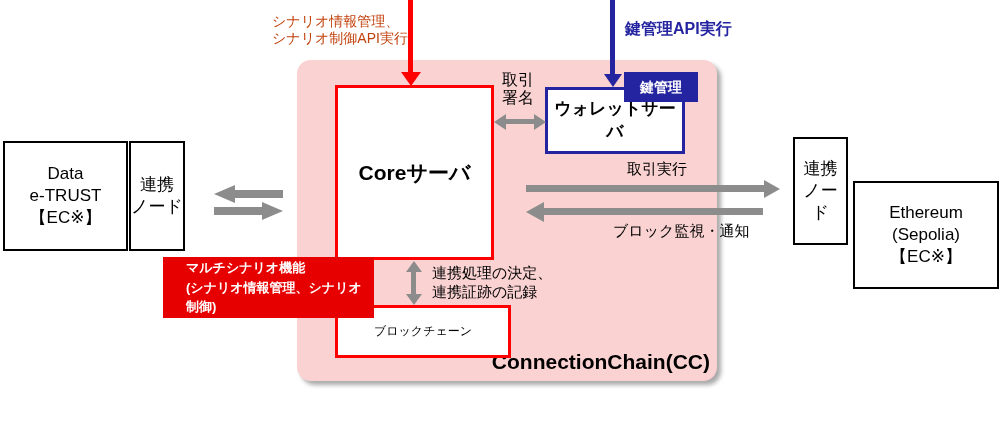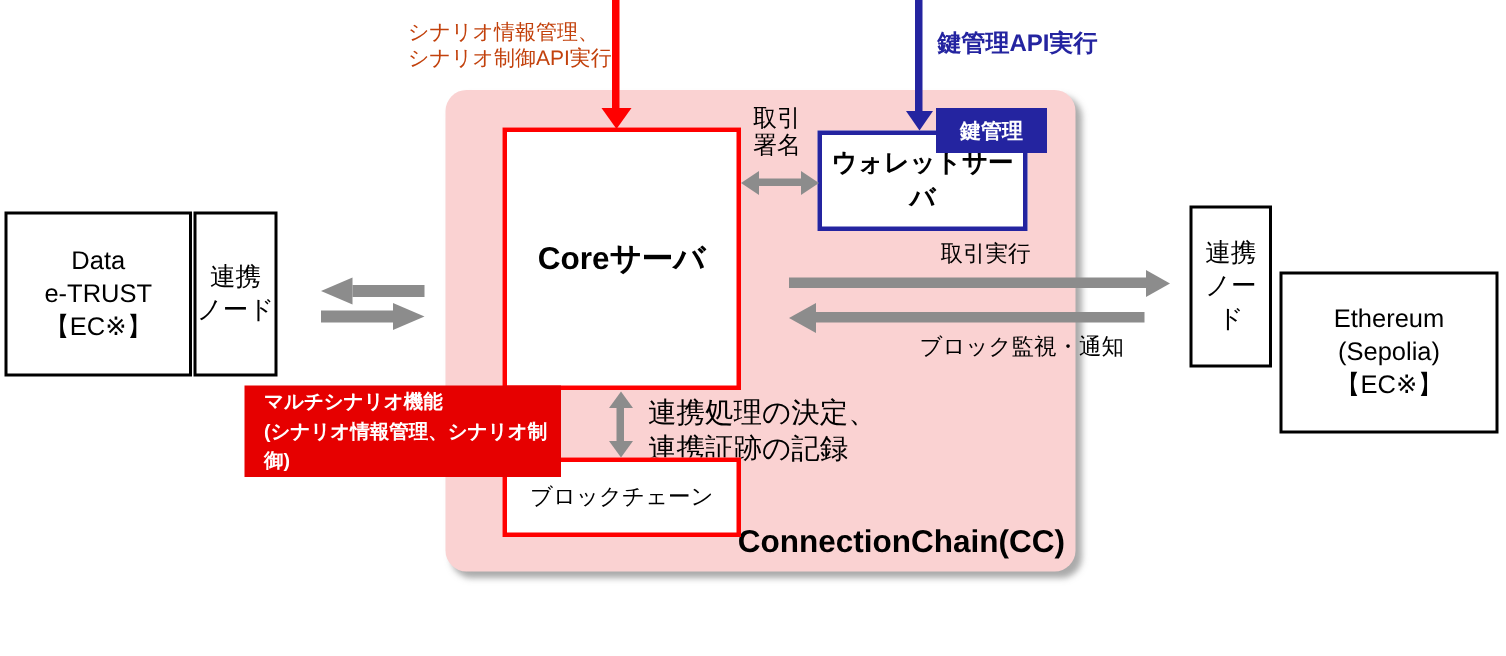--- a/index.html
+++ b/index.html
@@ -16,37 +16,37 @@
     border-radius:14px;box-shadow:4px 4px 4px rgba(100,100,100,.55);}
   #cc-label{left:440px;top:350px;width:270px;text-align:right;
     font-size:21px;font-weight:bold;letter-spacing:0px;}
   
   #core-box{left:335px;top:85px;width:159px;height:175px;border:3px solid #ff0000;
     font-size:21px;font-weight:bold;}
   #wallet-box{left:545px;top:87px;width:140px;height:67px;border:3px solid #2424a0;
     font-size:17px;font-weight:bold;}
   #key-badge{left:624px;top:72px;width:74px;height:30px;background:#2424a0;border:none;
     color:#fff;font-size:14px;font-weight:bold;z-index:6;}
-  #blockchain-box{left:335px;top:305px;width:159px;height:53px;border:3px solid #ff0000;
-    font-size:15px;z-index:3;gap:36px;}
+  #blockchain-box{left:335px;top:305px;width:176px;height:53px;border:3px solid #ff0000;
+    font-size:12px;z-index:3;gap:36px;}
   #multi-scenario-box{left:163px;top:257px;width:211px;height:61px;background:#e60000;border:none;
     color:#fff;font-size:13px;font-weight:bold;align-items:flex-start;text-align:left;
-    padding-left:13px;justify-content:center;line-height:1.5;z-index:5;}
+    padding-left:23px;justify-content:center;line-height:1.5;z-index:5;}
   
   #box-data-etrust{left:3px;top:141px;width:125px;height:110px;}
   #box-node-left{left:129px;top:141px;width:56px;height:110px;}
   #box-node-right{left:793px;top:137px;width:55px;height:108px;}
   #box-ethereum{left:853px;top:137px;width:146px;height:108px;margin-top:44px;}
   
   #label-scenario-api{left:272px;top:13px;color:#c2410c;font-size:14px;font-weight:normal;line-height:1.23;}
   #label-key-api{left:625px;top:19px;color:#2424a0;font-size:16px;font-weight:bold;}
   #label-tx-sign{left:502px;top:71px;font-size:16px;line-height:1.15;}
   #label-tx-exec{left:627px;top:160px;font-size:15px;}
   #label-block-monitor{left:613px;top:222px;font-size:15px;}
-  #label-link-decision{left:432px;top:264px;font-size:19px;line-height:1.25;}
+  #label-link-decision{left:432px;top:264px;font-size:15px;line-height:1.25;}
   
   .bar{position:absolute;background:#8c8c8c;}
   .tri{position:absolute;width:0;height:0;}
   
   #arrow-red-down{left:401px;top:0;width:20px;height:86px;z-index:2;}
   #arrow-red-down .bar{left:7px;top:0;width:5px;height:73px;background:#ff0000;}
   #arrow-red-down .tri{left:0;top:72px;border-left:10px solid transparent;
     border-right:10px solid transparent;border-top:14px solid #ff0000;}
   
   #arrow-blue-down{left:604px;top:0;width:18px;height:88px;z-index:2;}

